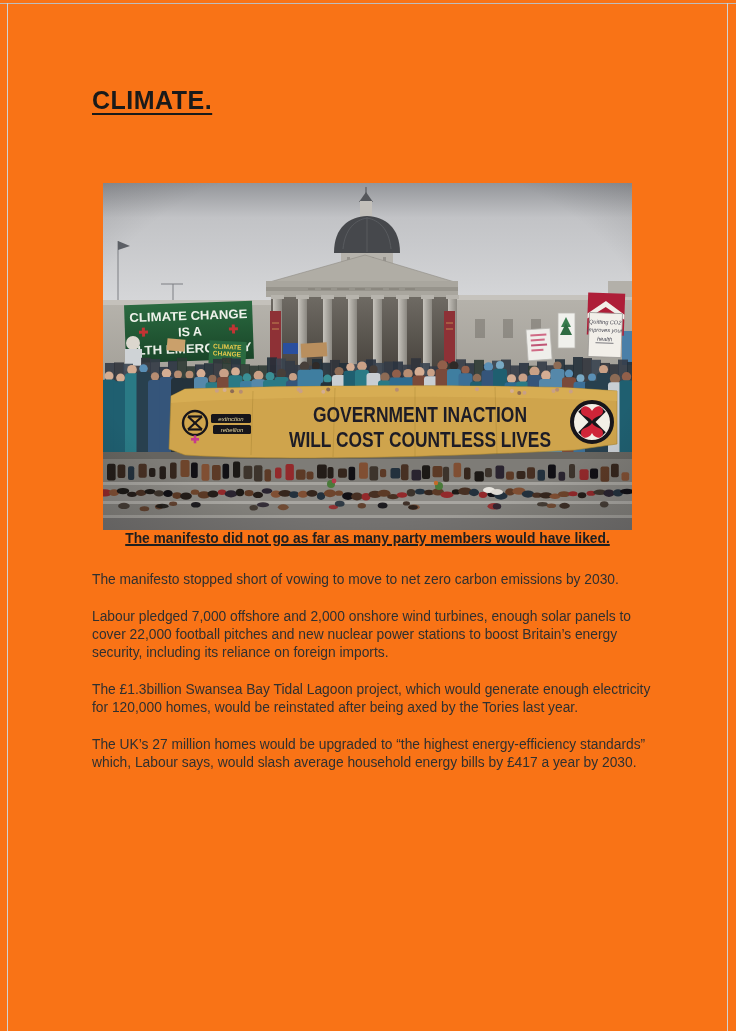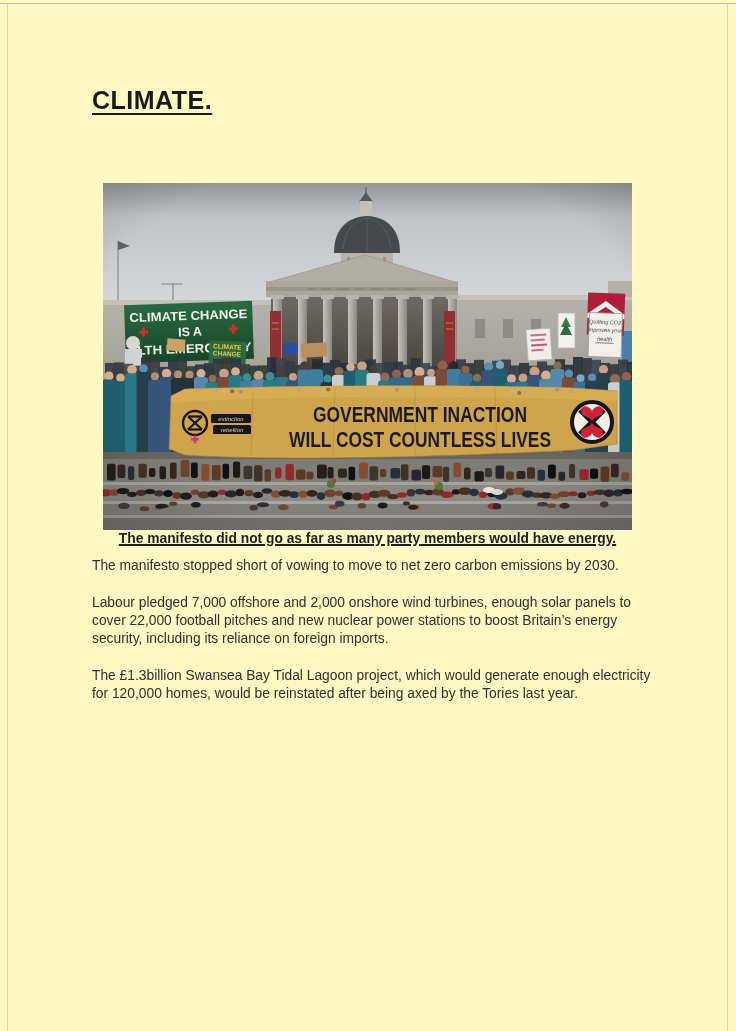--- a/index.html
+++ b/index.html
@@ -1,39 +1,39 @@
 <!DOCTYPE html>
 <html><head>
 <meta charset="utf-8">
 <style>
   html,body{margin:0;padding:0;background:#ffffff;}
   .page{
     position:relative;
     width:736px;height:1031px;
-    background:#fef9c3;
+    background:#f97316;
     font-family:"Liberation Sans","DejaVu Sans",sans-serif;
     overflow:hidden;
   }
   .edge-top{position:absolute;left:0;top:3px;width:736px;height:1px;background:#bdbdbd;}
   .edge-left{position:absolute;left:7px;top:3px;width:1px;height:1028px;background:#d2d2d2;}
   .edge-right{position:absolute;left:727px;top:3px;width:1px;height:1028px;background:#d2d2d2;}
   h1.doc-title{
     position:absolute;left:92px;top:86px;margin:0;
     font-size:25px;font-weight:700;color:#1a1a1a;letter-spacing:.5px;
     text-decoration:underline;text-decoration-thickness:2px;text-underline-offset:4px;
   }
   figure.photo{position:absolute;left:103px;top:183px;width:529px;height:347px;margin:0;}
   figure.photo svg{display:block;width:529px;height:347px;}
   .caption{
     position:absolute;left:103px;top:531px;width:529px;margin:0;
     text-align:center;font-size:13.8px;font-weight:700;color:#1f1f1f;
     text-decoration:underline;text-decoration-thickness:1.5px;
   }
   .article{position:absolute;left:92px;top:557px;width:563px;}
-  .article p{margin:0 0 19px 0;font-size:13.8px;line-height:18px;color:#303030;}
+  .article p{margin:14px 0 19px 0;font-size:13.8px;line-height:18px;color:#303030;}
   .bt{font-family:"Liberation Sans","DejaVu Sans",sans-serif;font-weight:700;}
 </style>
 </head>
 <body>
 
 <div class="page">
   <div class="edge-top"></div>
   <div class="edge-left"></div>
   <div class="edge-right"></div>
 
@@ -573,20 +573,21 @@
           <circle cx="421.48078441619873" cy="209.7726764678955" r="2" fill="#c9a086"></circle>
           <circle cx="454.17072981595993" cy="206.7660517692566" r="2" fill="#b78d72"></circle>
           <circle cx="197.65365362167358" cy="208.3740358352661" r="2" fill="#c9a086"></circle>
           <circle cx="113.84042710065842" cy="207.77323031425476" r="2" fill="#c9a086"></circle>
         </g>
 
       <rect x="0" y="0" width="529" height="347" fill="url(#vig)"></rect>
     </svg>
   </figure>
 
-  <p class="caption">The manifesto did not go as far as many party members would have energy.</p>
+  <p class="caption">The manifesto did not go as far as many party members would have liked.</p>
 
   <div class="article">
     <p>The manifesto stopped short of vowing to move to net zero carbon emissions by 2030.</p>
     <p>Labour pledged 7,000 offshore and 2,000 onshore wind turbines, enough solar panels to cover 22,000 football pitches and new nuclear power stations to boost Britain’s energy security, including its reliance on foreign imports.</p>
     <p>The £1.3billion Swansea Bay Tidal Lagoon project, which would generate enough electricity for 120,000 homes, would be reinstated after being axed by the Tories last year.</p>
+    <p>The UK’s 27 million homes would be upgraded to “the highest energy-efficiency standards” which, Labour says, would slash average household energy bills by £417 a year by 2030.</p>
   </div>
 </div>
 
 </body></html>

